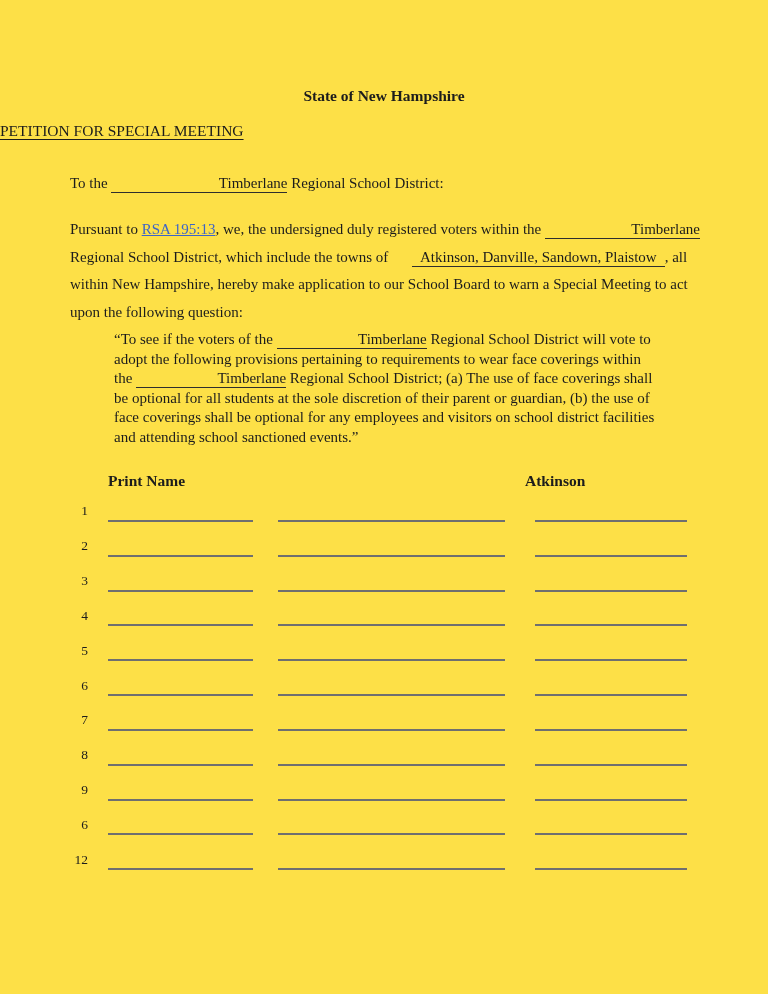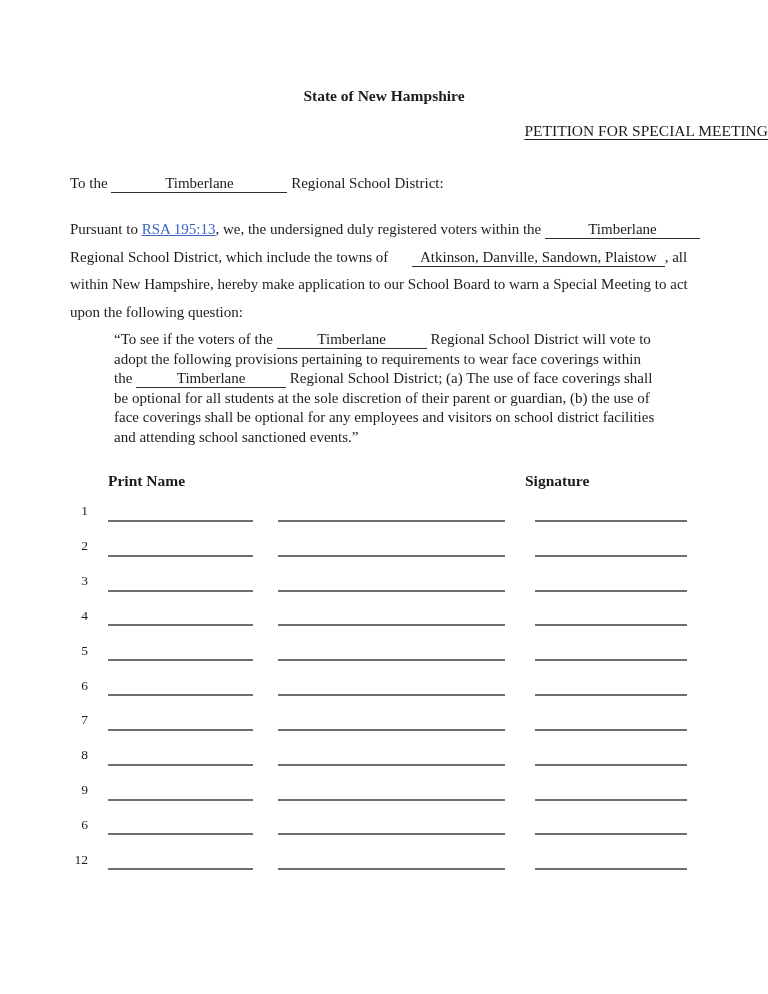--- a/index.html
+++ b/index.html
@@ -1,46 +1,46 @@
 <!DOCTYPE html>
 <html><head>
 <meta charset="utf-8">
 <style>
   html,body{margin:0;padding:0;background:#e8e8e8;}
   .page{
     position:relative;
     width:768px;height:994px;
     margin:0 auto;
-    background:#ffffff;
+    background:#fde047;
     font-family:"Liberation Serif","DejaVu Serif",serif;
     color:#1c1c1c;
     font-size:15px;
     overflow:hidden;
   }
   .abs{position:absolute;}
   .doc-title{
     top:87px;left:0;width:768px;
     text-align:center;font-weight:bold;font-size:15.5px;line-height:18px;
   }
   .doc-subtitle{
     top:122px;left:0;width:768px;
-    text-align:right;font-size:15.5px;line-height:18px;
+    text-align:left;font-size:15.5px;line-height:18px;
     text-decoration:underline;text-underline-offset:3px;
   }
   .to-line{
     top:174px;left:70px;width:640px;line-height:19px;
   }
   .petition-para{
     top:216px;left:70px;width:640px;line-height:27.6px;
   }
   .warrant-quote{
     top:330px;left:114px;width:548px;line-height:19.6px;
   }
   .blank{
-    display:inline-block;text-align:center;
+    display:inline-block;text-align:right;
     border-bottom:1.5px solid #2e2e2e;
     line-height:1.15;vertical-align:baseline;
   }
   .blank-to{width:176px;}
   .blank-district{width:155px;}
   .blank-towns{padding:0 8px;margin-left:20px;}
   .blank-q{width:150px;}
   .statute-link{color:#3c64c8;text-decoration:underline;cursor:pointer;}
   .tbl-headers{top:472px;left:0;width:768px;height:18px;font-weight:bold;font-size:15.5px;}
   .th{position:absolute;text-align:left;top:0;}
@@ -67,21 +67,21 @@
   <div class="abs to-line"><span>To the</span>
     <span class="blank blank-to">Timberlane</span>
     <span>Regional School District:</span></div>
 
   <div class="abs petition-para"><span>Pursuant to </span><span class="statute-link">RSA 195:13</span><span>, we, the undersigned duly registered voters within the </span><span class="blank blank-district">Timberlane</span><span> Regional School District, which include the towns of </span><span class="blank blank-towns">Atkinson, Danville, Sandown, Plaistow</span><span>, all within New Hampshire, hereby make application to our School Board to warn a Special Meeting to act upon the following question:</span></div>
 
   <div class="abs warrant-quote"><span>“To see if the voters of the </span><span class="blank blank-q">Timberlane</span><span> Regional School District will vote to adopt the following provisions pertaining to requirements to wear face coverings within the </span><span class="blank blank-q">Timberlane</span><span> Regional School District; (a) The use of face coverings shall be optional for all students at the sole discretion of their parent or guardian, (b) the use of face coverings shall be optional for any employees and visitors on school district facilities and attending school sanctioned events.”</span></div>
 
   <div class="abs tbl-headers">
     <div class="th th-name">Print Name</div>
-    <div class="th th-sig">Signature</div>
+    <div class="th th-sig">Atkinson</div>
   </div>
 
   <div class="abs sig-rows">
     <div class="sig-row">
       <span class="row-num">1</span>
       <div class="line-cell cell-name"></div>
       <div class="line-cell cell-addr"></div>
       <div class="line-cell cell-sig"></div>
     </div>
     <div class="sig-row">

